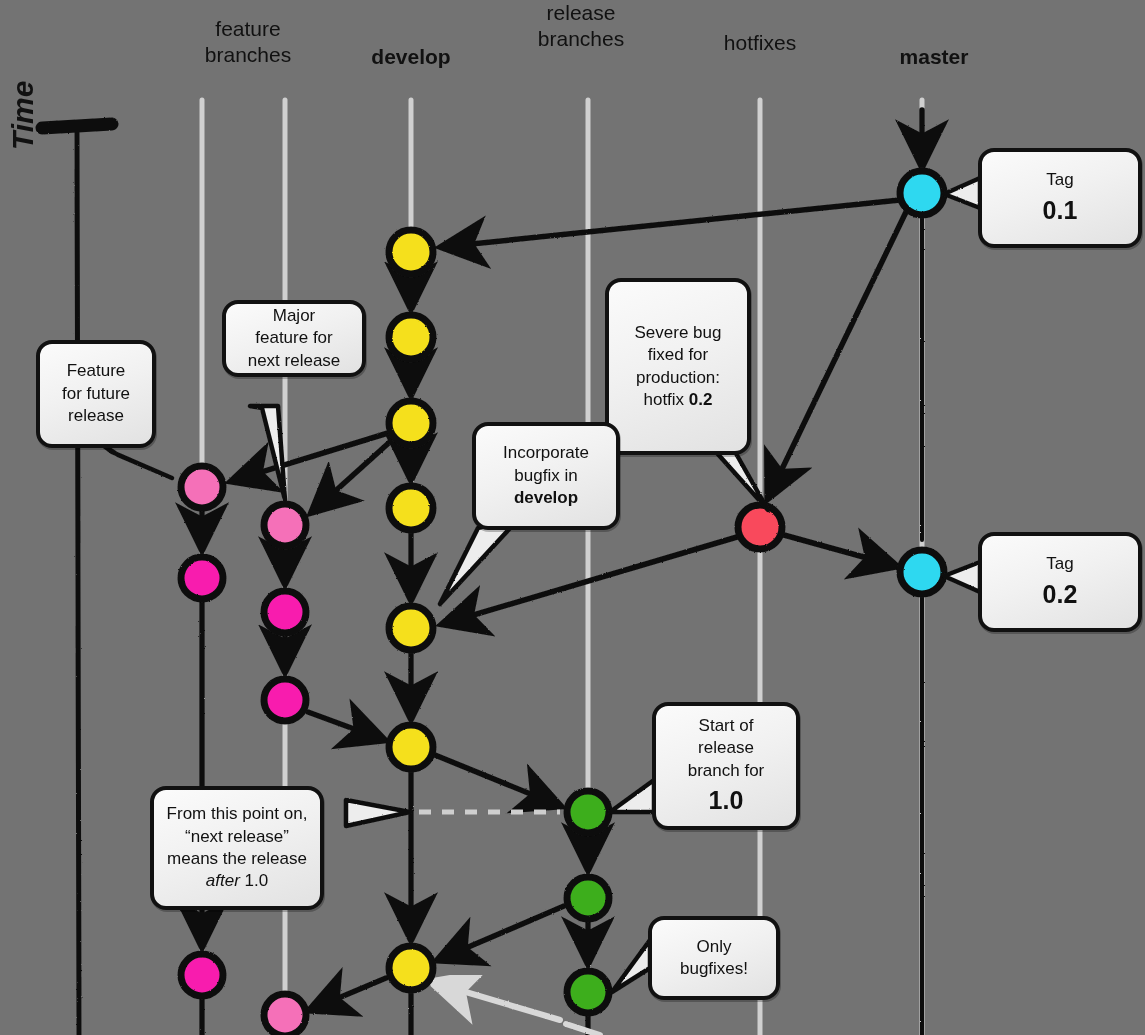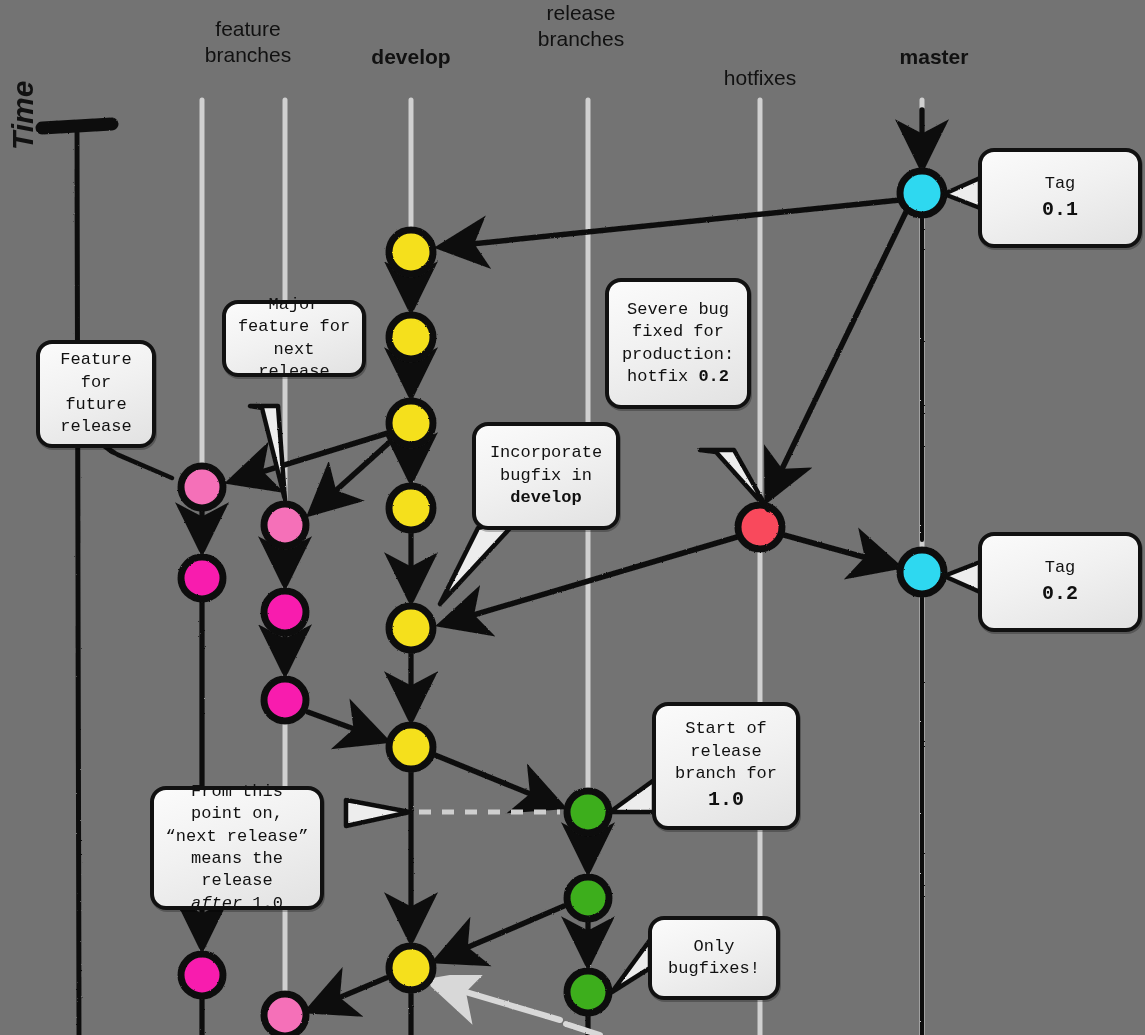--- a/index.html
+++ b/index.html
@@ -13,42 +13,42 @@
 
   .time-label{position:absolute;left:6px;top:150px;font-size:30px;font-weight:bold;
               font-style:italic;color:#111;transform:rotate(-90deg);transform-origin:left top;
               white-space:nowrap;}
 
   .callout{position:absolute;box-sizing:border-box;
            background:linear-gradient(160deg,#fbfbfb 0%,#f1f1f1 45%,#e2e2e2 100%);
            border:4px solid #111;border-radius:16px;
            display:flex;align-items:center;justify-content:center;
            text-align:center;font-size:17px;color:#111;line-height:1.32;
-           padding:17px 10px;box-shadow:1px 2px 0 rgba(0,0,0,.25);font-family:Liberation Mono, monospace;}
+           padding:17px 10px;box-shadow:1px 2px 0 rgba(0,0,0,.25);}
   .callout b{font-weight:bold;}
   .callout i{font-style:italic;}
-  .callout .big{font-size:20px;font-weight:bold;display:block;margin-top:2px;}
+  .callout .big{font-size:25px;font-weight:bold;display:block;margin-top:2px;}
 </style>
 </head>
 <body>
 
 <div id="stage">
 
   <div class="col-head" style="left:188px;top:16px;width:120px;">
     <div>feature</div>
     <div>branches</div>
   </div>
   <div class="col-head bold" style="left:351px;top:44px;width:120px;">
     <div>develop</div>
   </div>
   <div class="col-head" style="left:521px;top:0px;width:120px;">
     <div>release</div>
     <div>branches</div>
   </div>
-  <div class="col-head" style="left:700px;top:30px;width:120px;margin-top:35px;">
+  <div class="col-head" style="left:700px;top:30px;width:120px;">
     <div>hotfixes</div>
   </div>
   <div class="col-head bold" style="left:874px;top:44px;width:120px;">
     <div>master</div>
   </div>
 
   <div class="time-label">Time</div>
 
   <svg class="layer" viewBox="0 0 1145 1035">
     <defs>
@@ -186,21 +186,21 @@
   </div>
 
   <div class="callout" style="left:186px;top:300px;width:144px;height:77px;margin-left:36px;">
     <div>
       <span>Major</span><br>
       <span>feature for</span><br>
       <span>next release</span>
     </div>
   </div>
 
-  <div class="callout" style="left:605px;top:278px;width:146px;height:131px;">
+  <div class="callout" style="left:605px;top:278px;width:146px;height:177px;">
     <div>
       <span>Severe bug</span><br>
       <span>fixed for</span><br>
       <span>production:</span><br>
       <span>hotfix </span><b>0.2</b>
     </div>
   </div>
 
   <div class="callout" style="left:472px;top:422px;width:148px;height:108px;text-align:center;">
     <div>

